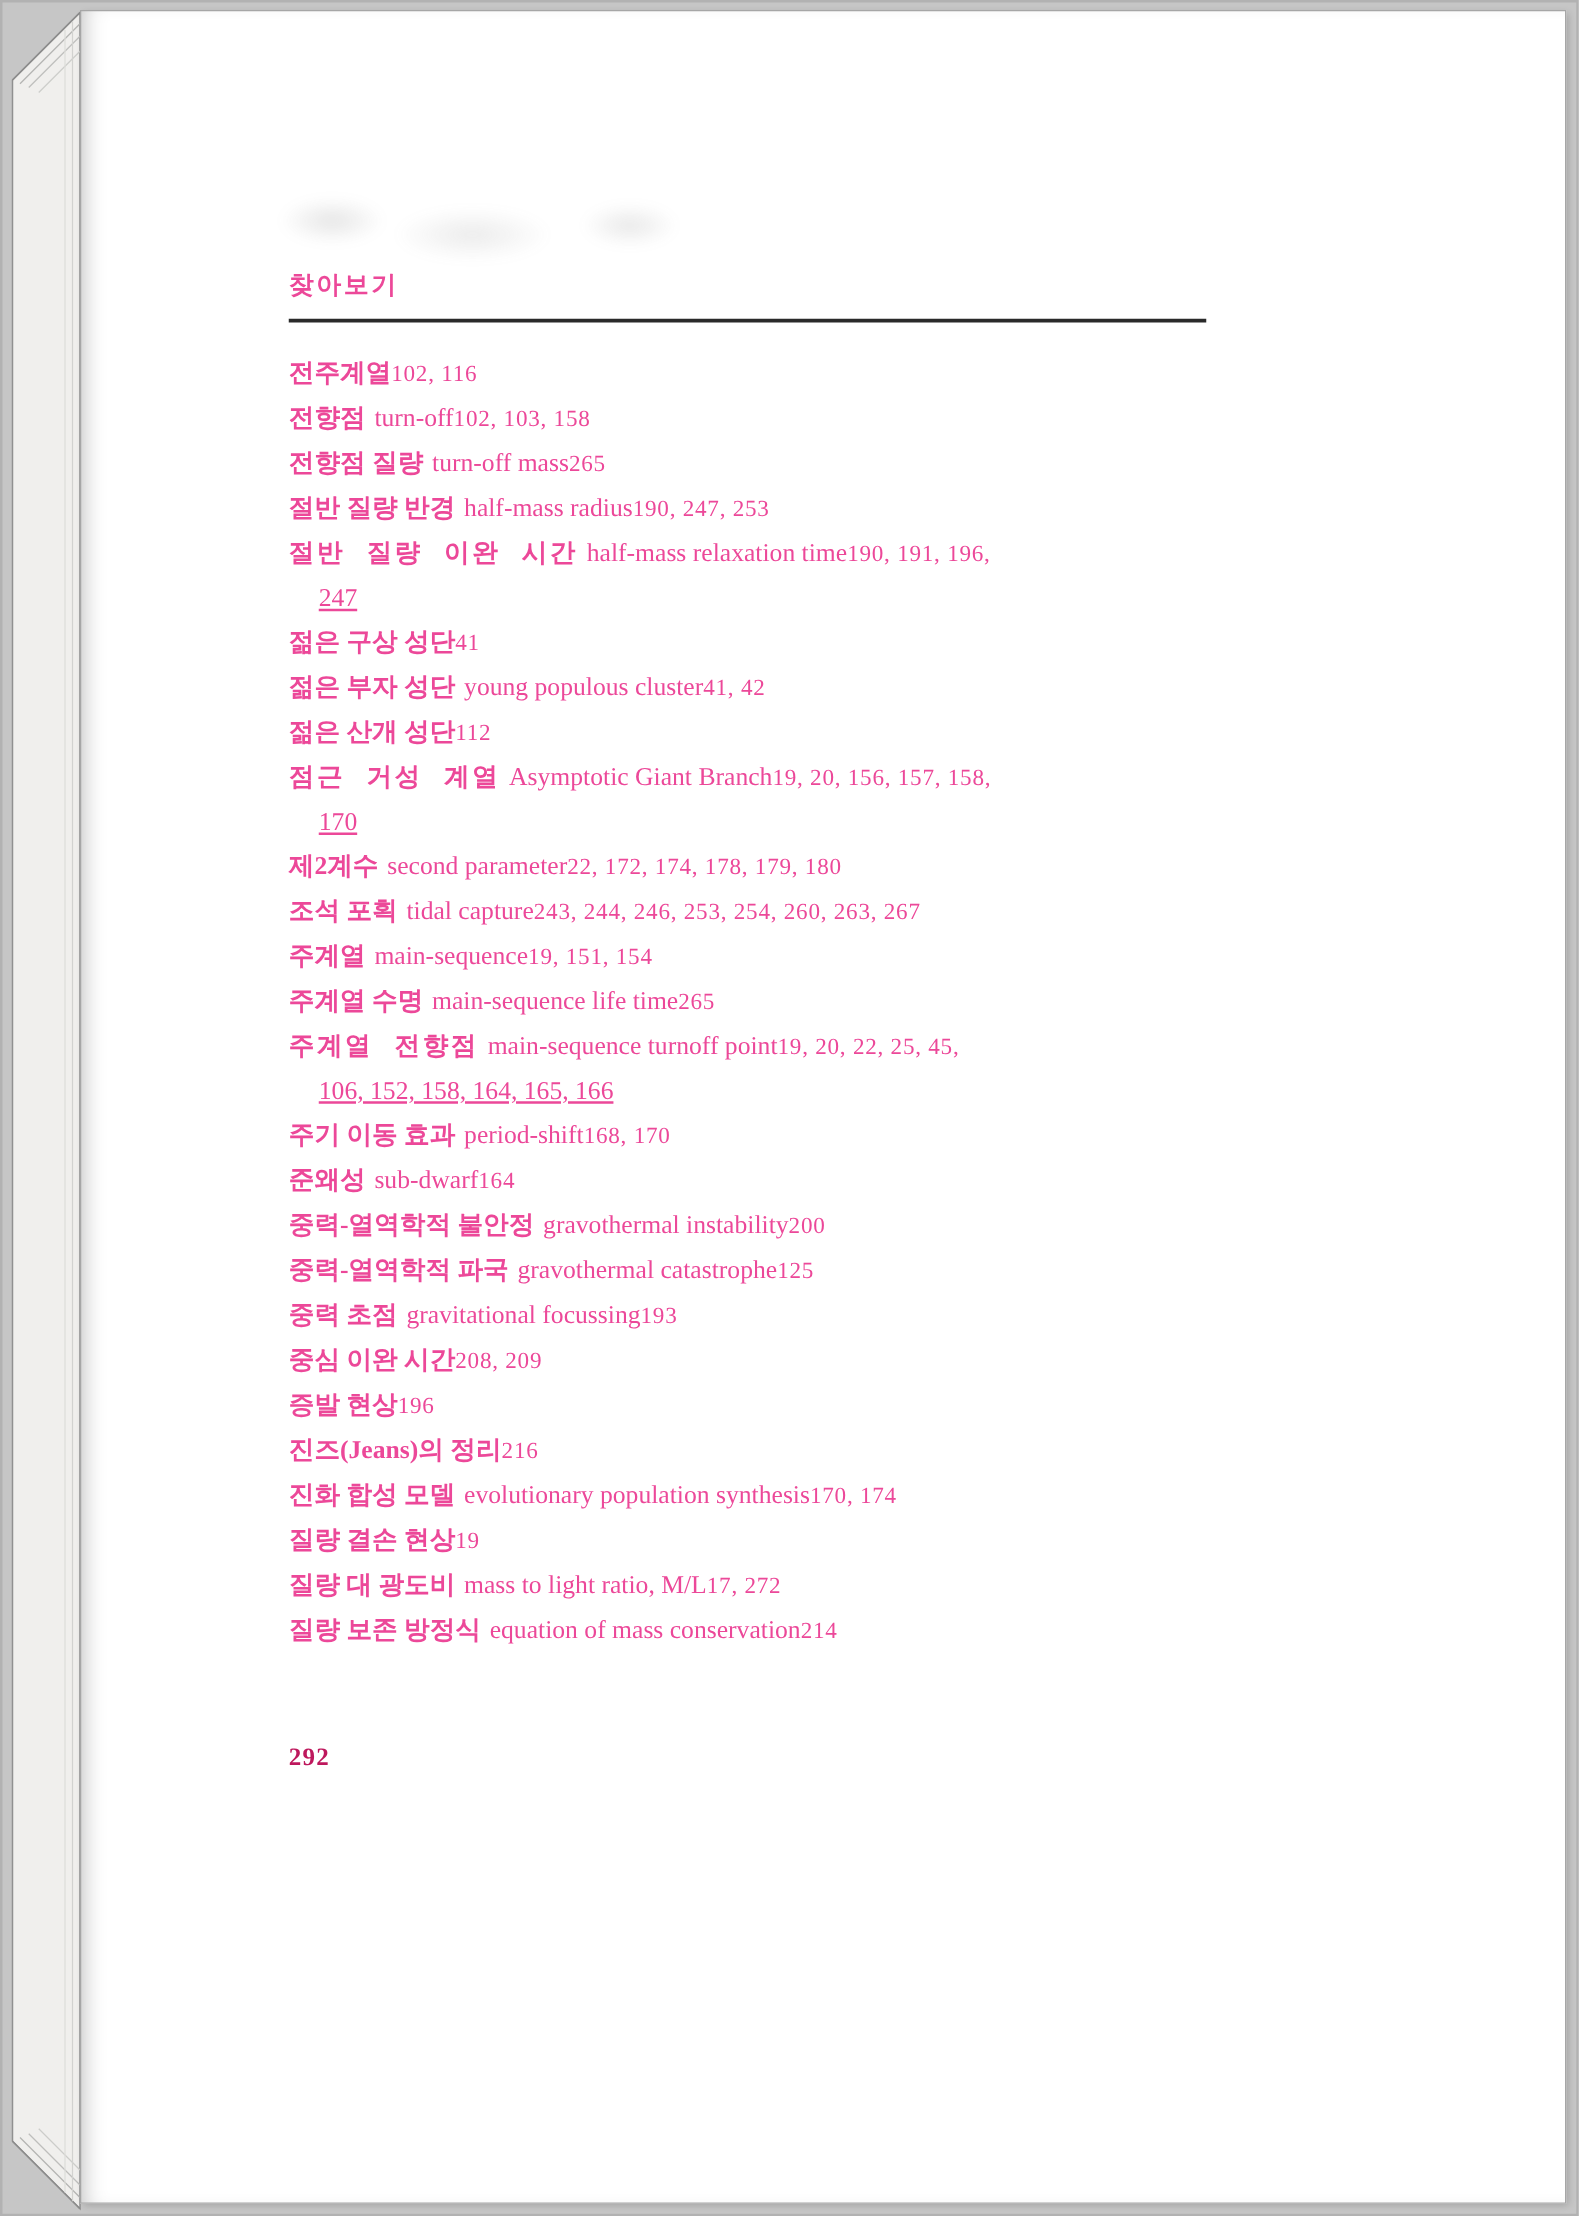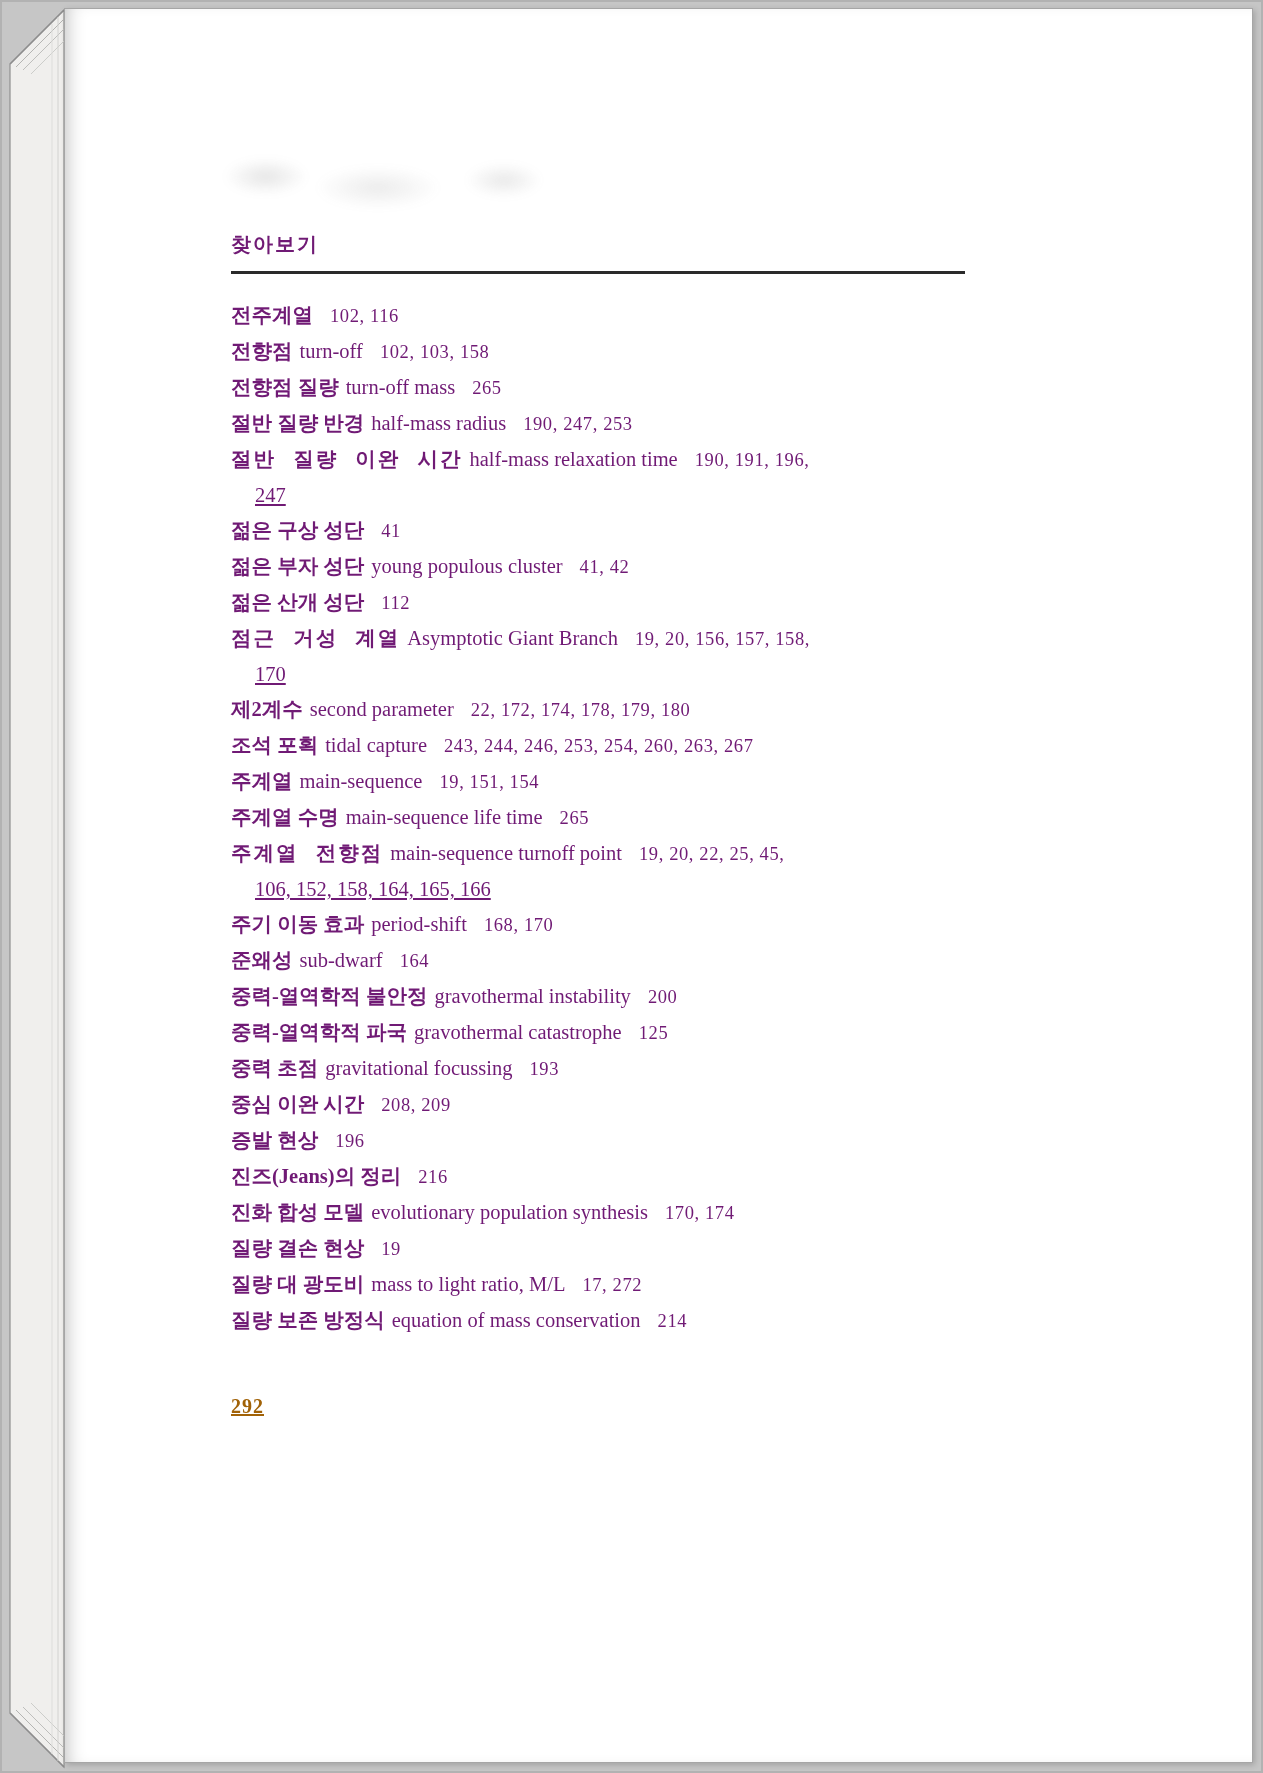--- a/index.html
+++ b/index.html
@@ -21,40 +21,40 @@
   }
   .scan-smudge {
     position:absolute; left:160px; top:138px; width:340px; height:74px;
     background:
       radial-gradient(ellipse 60px 26px at 12% 40%, rgba(120,120,120,0.55), rgba(120,120,120,0) 70%),
       radial-gradient(ellipse 90px 30px at 45% 55%, rgba(130,130,130,0.45), rgba(130,130,130,0) 70%),
       radial-gradient(ellipse 55px 24px at 82% 45%, rgba(125,125,125,0.5), rgba(125,125,125,0) 70%);
     filter: blur(5px);
     opacity:0.35;
   }
-  .content { position:absolute; left:166px; top:16px; width:760px; color:#701a75; }
+  .content { position:absolute; left:166px; top:0; width:760px; color:#ec4899; }
   .header-title {
     margin-top:205px;
     font-size:20px;
     line-height:28px;
     letter-spacing:2px;
     font-weight:600;
   }
   .rule { margin-top:13px; width:734px; border-top:3px solid #2a2a2a; }
   .entries { margin-top:24px; }
   .entry-line { font-size:20.5px; line-height:35px; white-space:nowrap; }
   .ko { font-weight:600; }
   .en { margin-left:7px; font-weight:400; }
   .en:empty { display:none; }
-  .pages { margin-left:17px; font-size:18.5px; letter-spacing:0.6px; }
+  .pages { font-size:18.5px; letter-spacing:0.6px; }
   .cont-line { padding-left:24px;text-decoration:underline; }
   .spread .ko { word-spacing:10px; letter-spacing:2px; }
   .page-number {
     position:absolute; left:166px; top:1386px;
-    font-size:20px; font-weight:700; letter-spacing:1px; color:#a16207;text-decoration:underline;
+    font-size:20px; font-weight:700; letter-spacing:1px; color:#be185d;
   }
 </style>
 </head>
 <body>
 
 <div class="scene">
 
   <svg class="book-edge-svg" width="70" height="1773" viewBox="0 0 70 1773" aria-hidden="true">
     <polygon points="62,8 62,1765 8,1711 8,62" fill="#f0efed" stroke="#909090" stroke-width="1.2"></polygon>
     <line x1="8" y1="62" x2="62" y2="8" stroke="#8d8d8d" stroke-width="1.3"></line>

